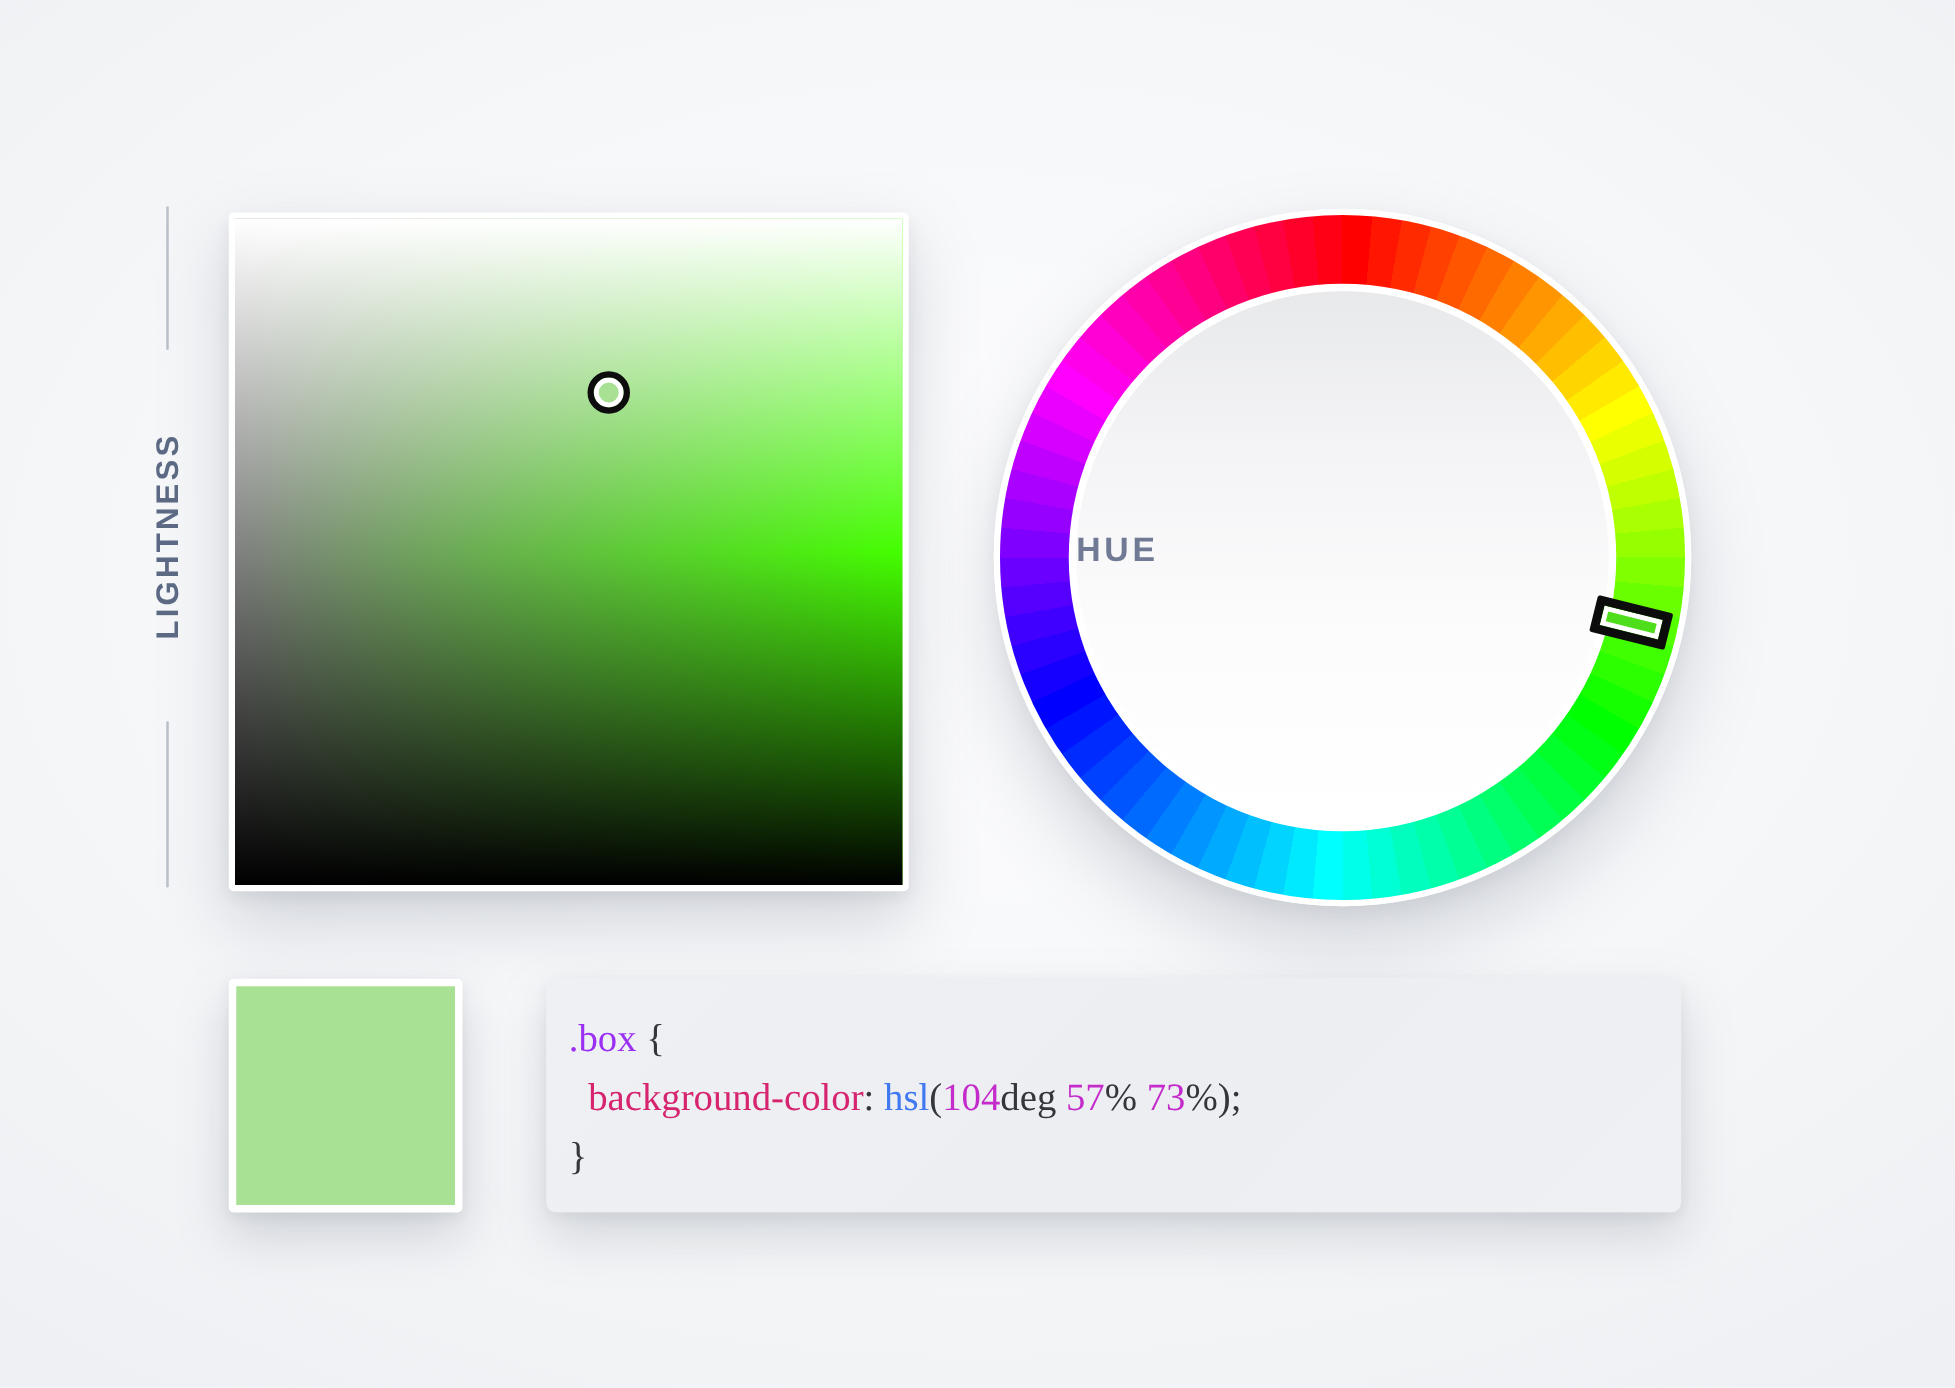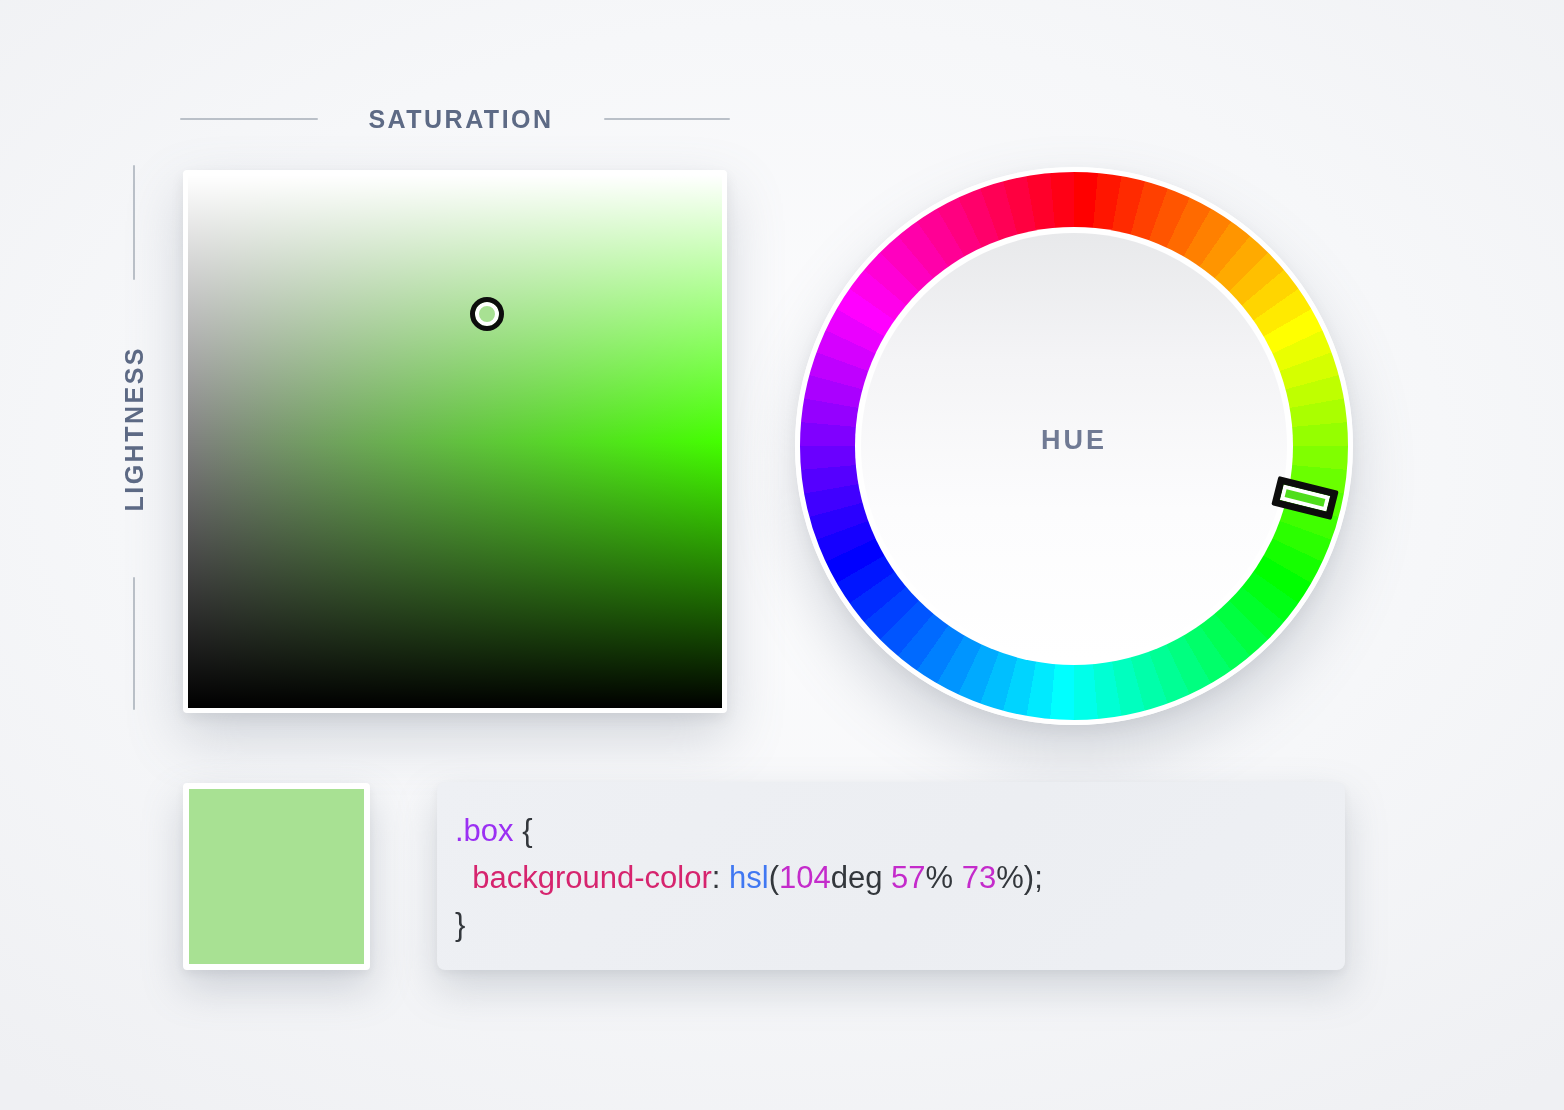--- a/index.html
+++ b/index.html
@@ -63,21 +63,21 @@
   }
   .wheel-hole {
     position:absolute; inset:60px; border-radius:50%; background:#ffffff;
   }
   .wheel-inner {
     position:absolute; inset:66px; border-radius:50%;
     background: linear-gradient(to bottom, #e8e9eb 0%, #f4f4f6 30%, #fcfcfd 65%, #ffffff 100%);
   }
   .wheel-text {
     position:absolute; inset:66px;
-    display:flex; flex-direction:column; align-items:center; justify-content:center;
+    display:flex; flex-direction:column; justify-content:center;
     gap:18px; transform: translateY(-6px);
   }
   .hue-label {
     font-size:27px; font-weight:bold; letter-spacing:3px; color:#707a94;
   }
   .hue-value {
     font-size:41px; font-weight:bold; color:#0e1014; letter-spacing:0.5px;
   }
   .hue-selector {
     position:absolute; width:62px; height:30px;
@@ -93,34 +93,29 @@
   }
   .code-block {
     position:absolute; left:437px; top:782px; width:908px; height:188px;
     background: linear-gradient(135deg, #eef0f4 0%, #ecEEf2 55%, #eef0f4 100%);
     background-color:#edeff3;
     border-radius:8px;
     box-shadow: 0 18px 40px rgba(120,130,145,0.28), 0 4px 10px rgba(0,0,0,0.05);
     padding:25px 24px 0 18px;
   }
   .code-content {
-    font-family:Liberation Sans, sans-serif;
+    font-family:Liberation Serif, serif;
     font-size:31px; line-height:47px; white-space:pre; color:#33373c;
   }
 </style>
 </head>
 <body>
 
 <div class="canvas">
 
-  <div class="sat-header">
-    <div class="h-line left"></div>
-    <div class="axis-label">SATURATION</div>
-    <div class="h-line right"></div>
-  </div>
 
   <div class="lightness-rail">
     <div class="v-line top"></div>
     <div class="axis-label-vert">LIGHTNESS</div>
     <div class="v-line bottom"></div>
   </div>
 
   <div class="sat-square">
     <div class="sat-gradient" style="background: linear-gradient(rgb(255, 255, 255) 0%, rgba(255, 255, 255, 0) 50%, rgba(0, 0, 0, 0) 50%, rgb(0, 0, 0) 100%), linear-gradient(to right, rgb(128, 128, 128), rgb(68, 255, 0));"></div>
     <div class="sl-picker" style="left: 282.38px; top: 121.91px; background: rgb(168, 225, 147);"></div>

